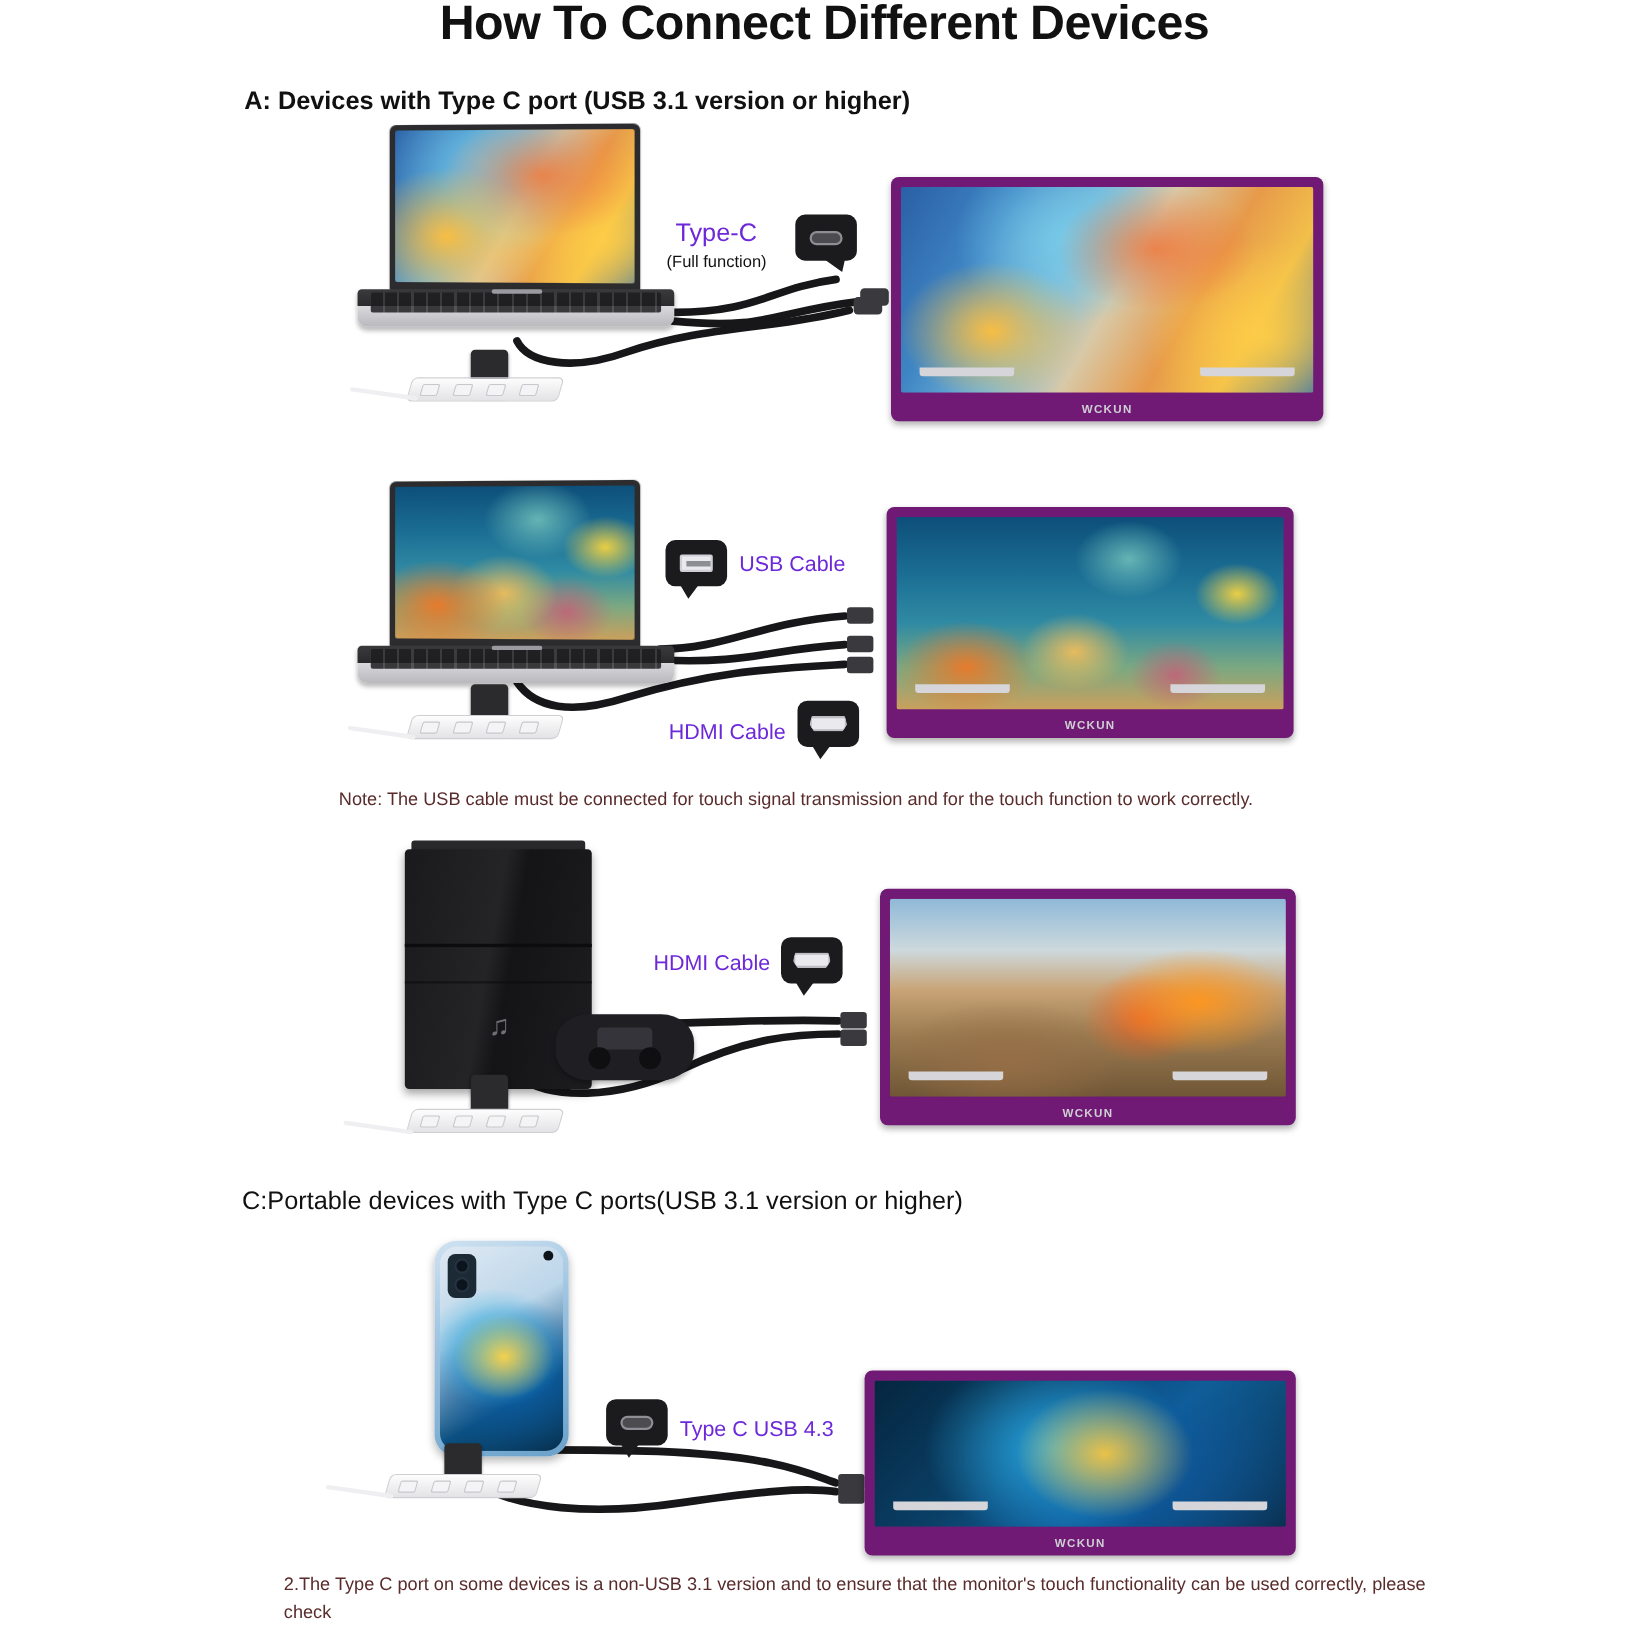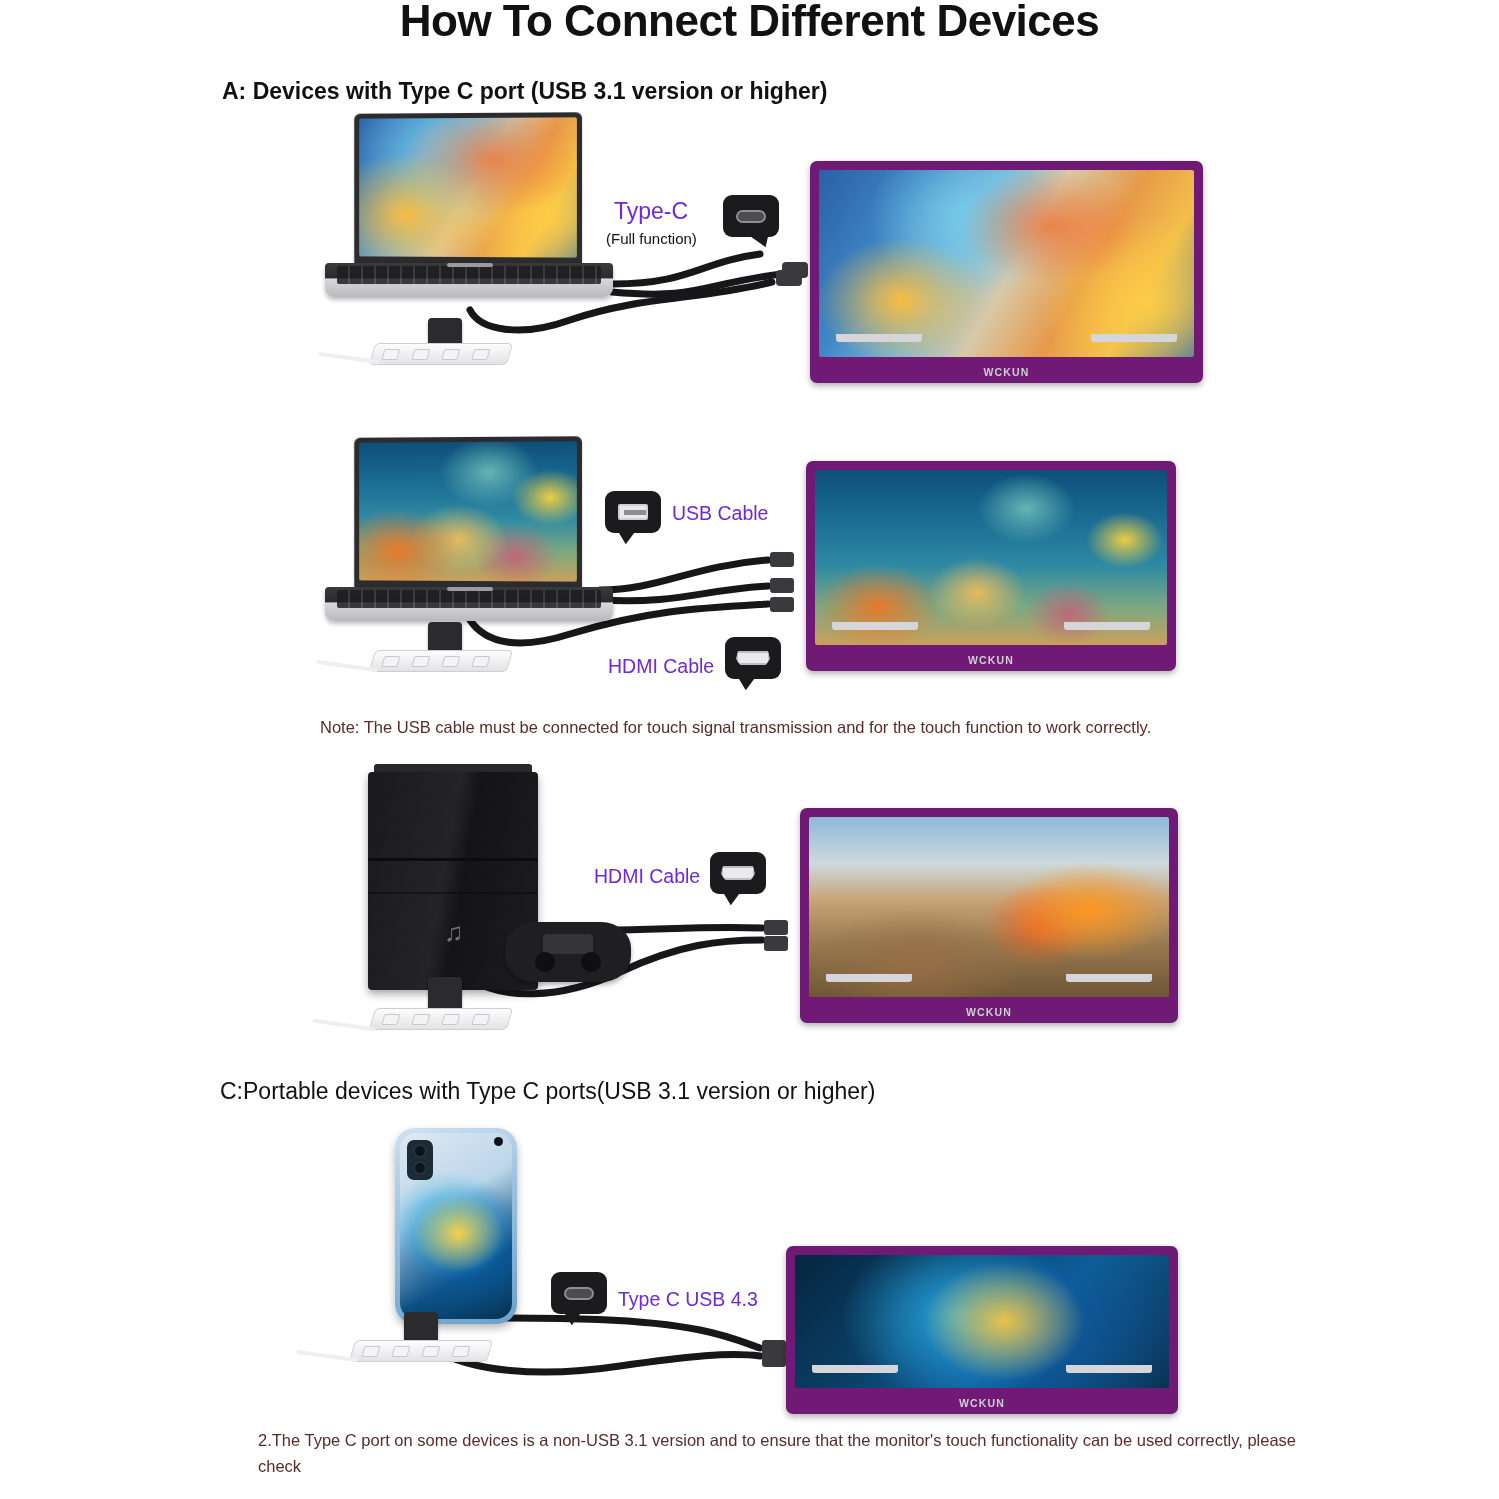--- a/index.html
+++ b/index.html
@@ -385,21 +385,21 @@
     <div class="bez">
       <div class="panel">
           <div class="art-reef"></div>
         </div>
       <div class="brand">WCKUN</div>
     </div>
     <div class="foot-l"></div>
     <div class="foot-r"></div>
   </div>
 
-  <div class="note" style="left:308px; top:718px;margin-left:12px;">Note: The USB cable must be connected for touch signal transmission and for the touch function to work correctly.</div>
+  <div class="note" style="left:308px; top:718px;">Note: The USB cable must be connected for touch signal transmission and for the touch function to work correctly.</div>
 
   <svg class="cables">
     <path d="M606,930 C660,930 700,926 762,928" stroke="#17171a" stroke-width="7" fill="none" stroke-linecap="round"></path>
     <path d="M470,978 C500,1000 560,1000 620,972 C680,944 720,940 762,940" stroke="#17171a" stroke-width="7" fill="none" stroke-linecap="round"></path>
     <rect x="764" y="920" width="24" height="15" rx="3" fill="#3a3a3e"></rect>
     <rect x="764" y="936" width="24" height="15" rx="3" fill="#3a3a3e"></rect>
   </svg>
 
   <div class="console" style="left:368px; top:772px;">
     <div class="topfin"></div>

